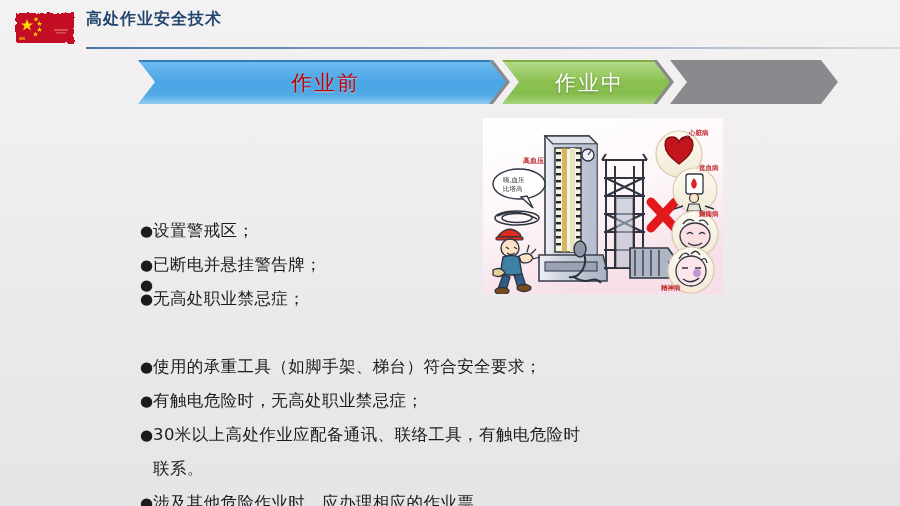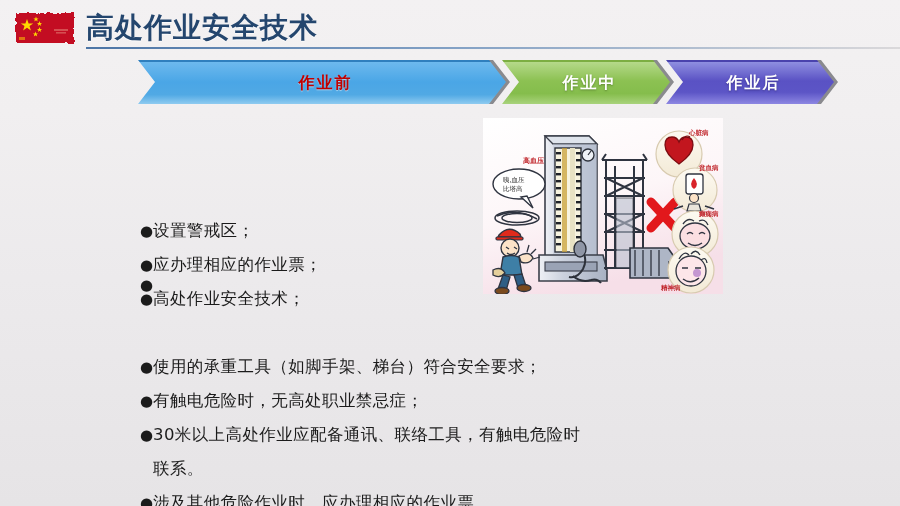--- a/index.html
+++ b/index.html
@@ -34,21 +34,21 @@
   .flag {
     position: absolute;
     left: 14px; top: 11px;
     width: 62px; height: 34px;
   }
   .flag-svg { display: block; width: 62px; height: 34px; }
 
   .page-title {
     position: absolute;
     left: 86px; top: 9px;
-    font-size: 28px;
+    font-size: 16px;
     font-weight: bold;
     color: #24466e;
     letter-spacing: 1px;
     text-shadow: 0 1px 0 rgba(255,255,255,0.65);
     white-space: nowrap;
   }
 
   .header-rule {
     position: absolute;
     left: 86px; top: 47px;
@@ -75,22 +75,22 @@
   }
   .chev-shadow {
     position: absolute;
     top: 3px;
     height: 44px;
     background: #8a8a8e;
     clip-path: polygon(0 0, calc(100% - 17px) 0, 100% 50%, calc(100% - 17px) 100%, 0 100%, 17px 50%);
   }
 
   .chev-label {
-    font-size: 16px;
-    font-weight: bold;
+    font-size: 21px;
+    font-weight: normal;
     letter-spacing: 2px;
     white-space: nowrap;
     position: relative;
     z-index: 2;
     margin-left: 7px;
   }
 
   
   #tab-1-shadow { left: 10px; width: 368px; }
   #tab-1 {
@@ -202,40 +202,37 @@
     <div class="chev" id="tab-1">
       <span class="chev-label">作业前</span>
     </div>
 
     <div class="chev-shadow" id="tab-2-shadow"></div>
     <div class="chev" id="tab-2">
       <span class="chev-label">作业中</span>
     </div>
 
     <div class="chev-shadow" id="tab-3-shadow"></div>
-    <div class="chev" id="tab-3">
-      <span class="chev-label">作业后</span>
-    </div>
   </div>
 
   <div class="body-list">
 
     <div class="bline">
       <span class="bdot">●</span>
       <span class="btext">设置警戒区；</span>
     </div>
 
     <div class="bline">
       <span class="bdot">●</span>
-      <span class="btext">应办理相应的作业票；</span>
-    </div>
-
-    <div class="bline">
-      <span class="bdot">●</span>
-      <span class="btext">高处作业安全技术；</span>
+      <span class="btext">已断电并悬挂警告牌；</span>
+    </div>
+
+    <div class="bline">
+      <span class="bdot">●</span>
+      <span class="btext">无高处职业禁忌症；</span>
     </div>
 
     <div class="bline">
       <span class="bdot">●</span>
     </div>
 
     <div class="bline">
       <span class="bdot">●</span>
       <span class="btext">使用的承重工具（如脚手架、梯台）符合安全要求；</span>
     </div>

